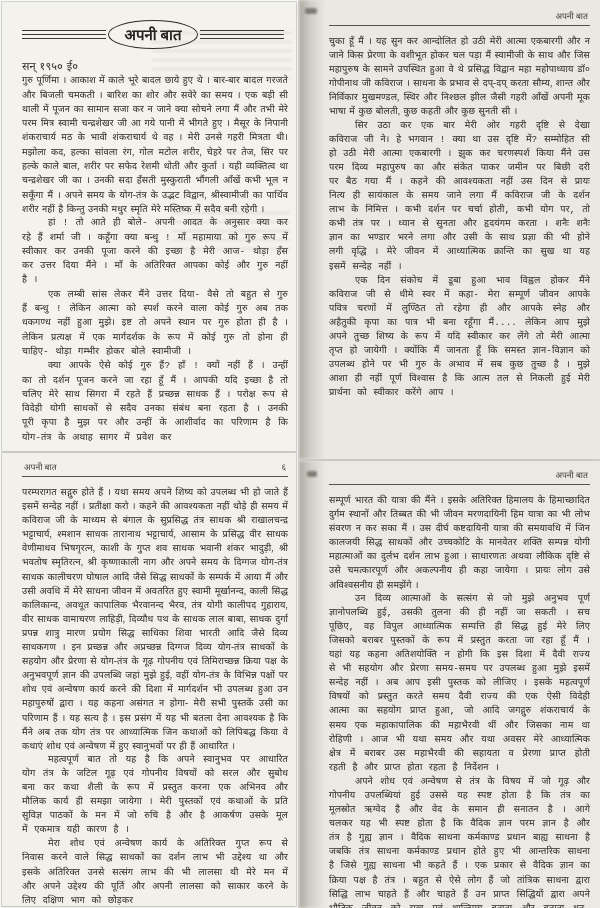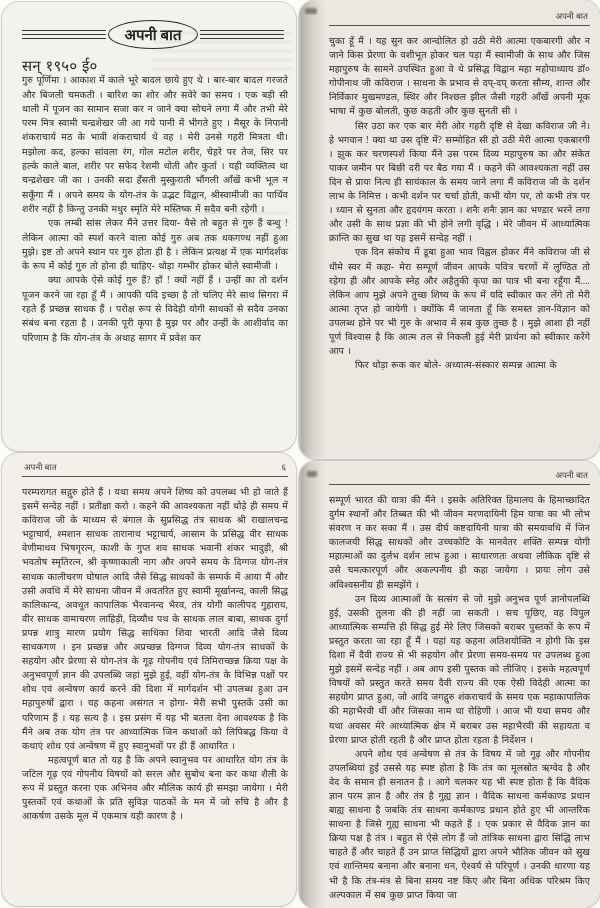--- a/index.html
+++ b/index.html
@@ -1,31 +1,31 @@
 <!DOCTYPE html>
 <html lang="hi"><head>
 <meta charset="utf-8">
 <style>
   html,body{margin:0;padding:0;background:#ffffff;}
   #stage{position:relative;width:600px;height:908px;background:#fbfbfa;overflow:hidden;
          font-family:"Liberation Serif","DejaVu Serif",serif;}
   .page{position:absolute;box-sizing:border-box;color:#2b2a26;overflow:hidden;
-        box-shadow:0 0 0 1px rgba(150,148,140,0.35), 0 1px 3px rgba(120,118,110,0.25);border-radius:17px;}
+        box-shadow:0 0 0 1px rgba(150,148,140,0.35), 0 1px 3px rgba(120,118,110,0.25);}
   .page-tl{left:2px;top:2px;width:294px;height:449px;background:#f4f2ec;padding:10px 8px 6px 20px;}
   .page-tr{left:299px;top:0;width:301px;height:459px;background:#eae8e1;padding:8px 10px 6px 30px;}
   .page-bl{left:2px;top:453px;width:294px;height:453px;background:#f2f0e9;padding:6px 8px 6px 20px;}
   .page-br{left:299px;top:461px;width:301px;height:447px;background:#ebe9e2;padding:6px 10px 6px 30px;}
 
   
   .body-text{font-size:9.3px;line-height:14.1px;text-align:justify;letter-spacing:0.1px;
              word-spacing:1px;}
   .page-tl .body-text{line-height:14.3px;}
   .body-text p{margin:0;}
-  .body-text p.indent{text-indent:26px;}
-  .date-line{margin:0 0 2px 0;font-size:15px;}
+  .body-text p.indent{text-indent:26px;font-family:Liberation Mono, monospace;}
+  .date-line{margin:0 0 2px 0;font-size:11px;}
 
   
   .p1-header{display:flex;align-items:center;margin:8px 4px 10px 0;}
   .tri-rule{flex:1;height:7px;border-top:1px solid #3a3833;border-bottom:1px solid #3a3833;
             background:linear-gradient(#3a3833,#3a3833) center/100% 1px no-repeat;}
   .oval-title{border:1.6px solid #2e2c28;border-radius:50%;padding:3px 16px 4px 16px;
               font-weight:bold;font-size:15px;white-space:nowrap;margin:0 2px;color:#242320;}
 
   
   .run-header{font-size:8.6px;color:#3c3a35;border-bottom:1px solid #55524b;
@@ -52,49 +52,50 @@
 
   <section class="page page-tl">
     <div class="p1-header">
       <span class="tri-rule"></span>
       <span class="oval-title">अपनी बात</span>
       <span class="tri-rule"></span>
     </div>
     <div class="body-text">
       <p class="date-line">सन् १९५० ई०</p>
       <p>गुरु पूर्णिमा । आकाश में काले भूरे बादल छाये हुए थे । बार-बार बादल गरजते और बिजली चमकती । बारिश का शोर और सवेरे का समय । एक बड़ी सी थाली में पूजन का सामान सजा कर न जाने क्या सोचने लगा मैं और तभी मेरे परम मित्र स्वामी चन्द्रशेखर जी आ गये पानी में भीगते हुए । मैसूर के निपानी शंकराचार्य मठ के भावी शंकराचार्य थे वह । मेरी उनसे गहरी मित्रता थी। मझोला कद, हल्का सांवला रंग, गोल मटोल शरीर, चेहरे पर तेज, सिर पर हल्के काले बाल, शरीर पर सफेद रेशमी धोती और कुर्ता । यही व्यक्तित्व था चन्द्रशेखर जी का । उनकी सदा हँसती मुस्कुराती भौंगली आँखें कभी भूल न सकूँगा मैं । अपने समय के योग-तंत्र के उद्भट विद्वान, श्रीस्वामीजी का पार्थिव शरीर नहीं है किन्तु उनकी मधुर स्मृति मेरे मस्तिष्क में सदैव बनी रहेगी ।</p>
+      <p class="indent">हां ! तो आते ही बोले- अपनी आदत के अनुसार क्या कर रहे हैं शर्मा जी । कहूँगा क्या बन्धु ! माँ महामाया को गुरु रूप में स्वीकार कर उनकी पूजा करने की इच्छा है मेरी आज- थोड़ा हँस कर उत्तर दिया मैंने । माँ के अतिरिक्त आपका कोई और गुरु नहीं है ।</p>
       <p class="indent">एक लम्बी सांस लेकर मैंने उत्तर दिया- वैसे तो बहुत से गुरु हैं बन्धु ! लेकिन आत्मा को स्पर्श करने वाला कोई गुरु अब तक धकगण्ध नहीं हुआ मुझे। इष्ट तो अपने स्थान पर गुरु होता ही है । लेकिन प्रत्यक्ष में एक मार्गदर्शक के रूप में कोई गुरु तो होना ही चाहिए- थोड़ा गम्भीर होकर बोले स्वामीजी ।</p>
       <p class="indent">क्या आपके ऐसे कोई गुरु हैं? हाँ ! क्यों नहीं हैं । उन्हीं का तो दर्शन पूजन करने जा रहा हूँ मैं । आपकी यदि इच्छा है तो चलिए मेरे साथ सिगरा में रहते हैं प्रच्छन्न साधक हैं । परोक्ष रूप से विदेही योगी साधकों से सदैव उनका संबंध बना रहता है । उनकी पूरी कृपा है मुझ पर और उन्हीं के आशीर्वाद का परिणाम है कि योग-तंत्र के अथाह सागर में प्रवेश कर</p>
     </div>
     <div class="showthrough st-1"></div>
     <div class="showthrough st-2"></div>
   </section>
 
   <section class="page page-tr">
     <div class="gutter-shade"></div>
     <div class="smudge tr"></div>
     <div class="run-header right">
       <span>अपनी बात</span>
     </div>
     <div class="body-text">
       <p>चुका हूँ मैं । यह सुन कर आन्दोलित हो उठी मेरी आत्मा एकबारगी और न जाने किस प्रेरणा के वशीभूत होकर चल पड़ा मैं स्वामीजी के साथ और जिस महापुरुष के सामने उपस्थित हुआ वे थे प्रसिद्ध विद्वान महा महोपाध्याय डॉ० गोपीनाथ जी कविराज । साधना के प्रभाव से दप्-दप् करता सौम्य, शान्त और निर्विकार मुखमण्डल, स्थिर और निश्छल झील जैसी गहरी आँखें अपनी मूक भाषा में कुछ बोलती, कुछ कहती और कुछ सुनती सी ।</p>
       <p class="indent">सिर उठा कर एक बार मेरी ओर गहरी दृष्टि से देखा कविराज जी ने। हे भगवान ! क्या था उस दृष्टि में? सम्मोहित सी हो उठी मेरी आत्मा एकबारगी । झुक कर चरणस्पर्श किया मैंने उस परम दिव्य महापुरुष का और संकेत पाकर जमीन पर बिछी दरी पर बैठ गया मैं । कहने की आवश्यकता नहीं उस दिन से प्रायः नित्य ही सायंकाल के समय जाने लगा मैं कविराज जी के दर्शन लाभ के निमित्त । कभी दर्शन पर चर्चा होती, कभी योग पर, तो कभी तंत्र पर । ध्यान से सुनता और हृदयंगम करता । शनैः शनैः ज्ञान का भण्डार भरने लगा और उसी के साथ प्रज्ञा की भी होने लगी वृद्धि । मेरे जीवन में आध्यात्मिक क्रान्ति का सुख था यह इसमें सन्देह नहीं ।</p>
       <p class="indent">एक दिन संकोच में डूबा हुआ भाव विह्वल होकर मैंने कविराज जी से धीमे स्वर में कहा- मेरा सम्पूर्ण जीवन आपके पवित्र चरणों में लुण्ठित तो रहेगा ही और आपके स्नेह और अहैतुकी कृपा का पात्र भी बना रहूँगा मैं.... लेकिन आप मुझे अपने तुच्छ शिष्य के रूप में यदि स्वीकार कर लेंगे तो मेरी आत्मा तृप्त हो जायेगी । क्योंकि मैं जानता हूँ कि समस्त ज्ञान-विज्ञान को उपलब्ध होने पर भी गुरु के अभाव में सब कुछ तुच्छ है । मुझे आशा ही नहीं पूर्ण विश्वास है कि आत्म तल से निकली हुई मेरी प्रार्थना को स्वीकार करेंगे आप ।</p>
-      <p class="indent">फिर थोड़ा रूक कर बोले- अध्यात्म-संस्कार सम्पन्न आत्मा के</p>
     </div>
   </section>
 
   <section class="page page-bl">
     <div class="run-header">
       <span>अपनी बात</span>
       <span class="pageno">६</span>
     </div>
     <div class="body-text">
       <p>परम्परागत सद्गुरु होते हैं । यथा समय अपने शिष्य को उपलब्ध भी हो जाते हैं इसमें सन्देह नहीं । प्रतीक्षा करो । कहने की आवश्यकता नहीं थोड़े ही समय में कविराज जी के माध्यम से बंगाल के सुप्रसिद्ध तंत्र साधक श्री राखालचन्द्र भट्टाचार्य, श्मशान साधक तारानाथ भट्टाचार्य, आसाम के प्रसिद्ध वीर साधक वेणीमाधव भिषगृरत्न, काशी के गुप्त शव साधक भवानी शंकर भादुड़ी, श्री भवतोष स्मृतिरत्न, श्री कृष्णाकाली नाग और अपने समय के दिग्गज योग-तंत्र साधक कालीचरण घोषाल आदि जैसे सिद्ध साधकों के सम्पर्क में आया मैं और उसी अवधि में मेरे साधना जीवन में अवतरित हुए स्वामी मूर्खानन्द, काली सिद्ध कालिकान्द, अवधूत कापालिक भैरवानन्द भैरव, तंत्र योगी कालीपद गुहाराय, वीर साधक वामाचरण लाहिड़ी, दिव्यौध पथ के साधक लाल बाबा, साधक दुर्गा प्रपन्न शात्रु मारण प्रयोग सिद्ध साधिका शिवा भारती आदि जैसे दिव्य साधकगण । इन प्रच्छन्न और अप्रच्छन्न दिग्गज दिव्य योग-तंत्र साधकों के सहयोग और प्रेरणा से योग-तंत्र के गूढ़ गोपनीय एवं तिमिराच्छन्न क्रिया पक्ष के अनुभवपूर्ण ज्ञान की उपलब्धि जहां मुझे हुई, वहीं योग-तंत्र के विभिन्न पक्षों पर शोध एवं अन्वेषण कार्य करने की दिशा में मार्गदर्शन भी उपलब्ध हुआ उन महापुरुषों द्वारा । यह कहना असंगत न होगा- मेरी सभी पुस्तकें उसी का परिणाम हैं । यह सत्य है । इस प्रसंग में यह भी बतला देना आवश्यक है कि मैंने अब तक योग तंत्र पर आध्यात्मिक जिन कथाओं को लिपिबद्ध किया वे कथाएं शोध एवं अन्वेषण में हुए स्वानुभवों पर ही हैं आधारित ।</p>
       <p class="indent">महत्वपूर्ण बात तो यह है कि अपने स्वानुभव पर आधारित योग तंत्र के जटिल गूढ़ एवं गोपनीय विषयों को सरल और सुबोध बना कर कथा शैली के रूप में प्रस्तुत करना एक अभिनव और मौलिक कार्य ही समझा जायेगा । मेरी पुस्तकों एवं कथाओं के प्रति सुविज्ञ पाठकों के मन में जो रुचि है और है आकर्षण उसके मूल में एकमात्र यही कारण है ।</p>
+      <p class="indent">मेरा शोध एवं अन्वेषण कार्य के अतिरिक्त गुप्त रूप से निवास करने वाले सिद्ध साधकों का दर्शन लाभ भी उद्देश्य था और इसके अतिरिक्त उनसे सत्संग लाभ की भी लालसा थी मेरे मन में और अपने उद्देश्य की पूर्ति और अपनी लालसा को साकार करने के लिए दक्षिण भाग को छोड़कर</p>
     </div>
   </section>
 
   <section class="page page-br">
     <div class="gutter-shade"></div>
     <div class="smudge br"></div>
     <div class="run-header right">
       <span>अपनी बात</span>
     </div>
     <div class="body-text">

